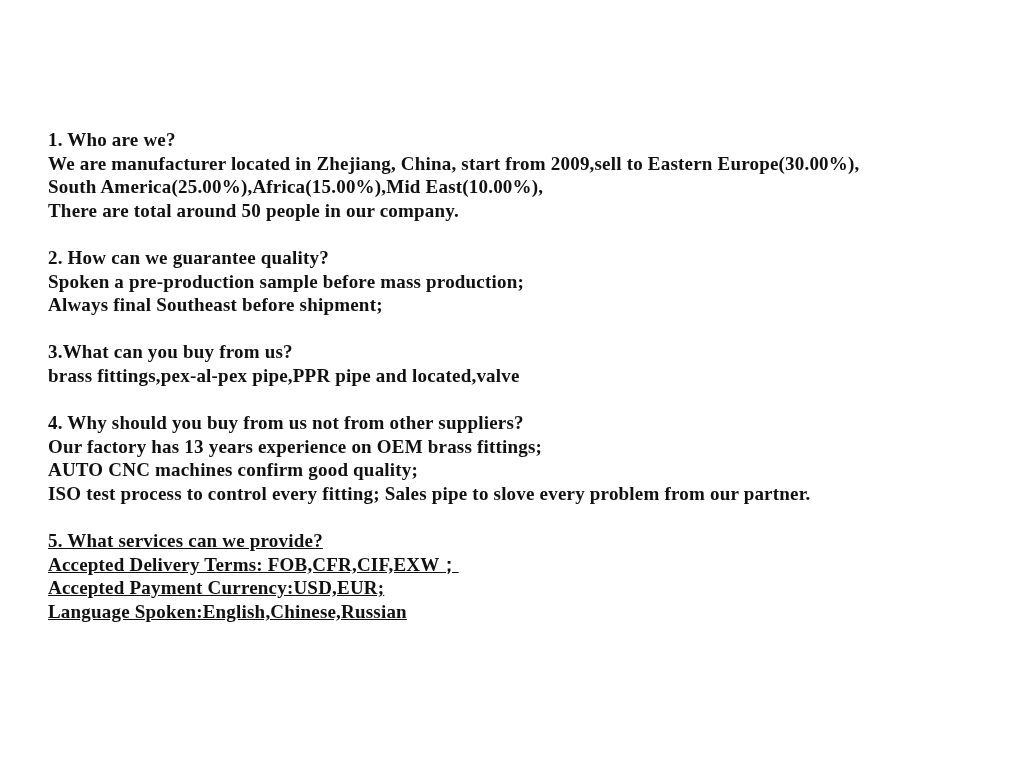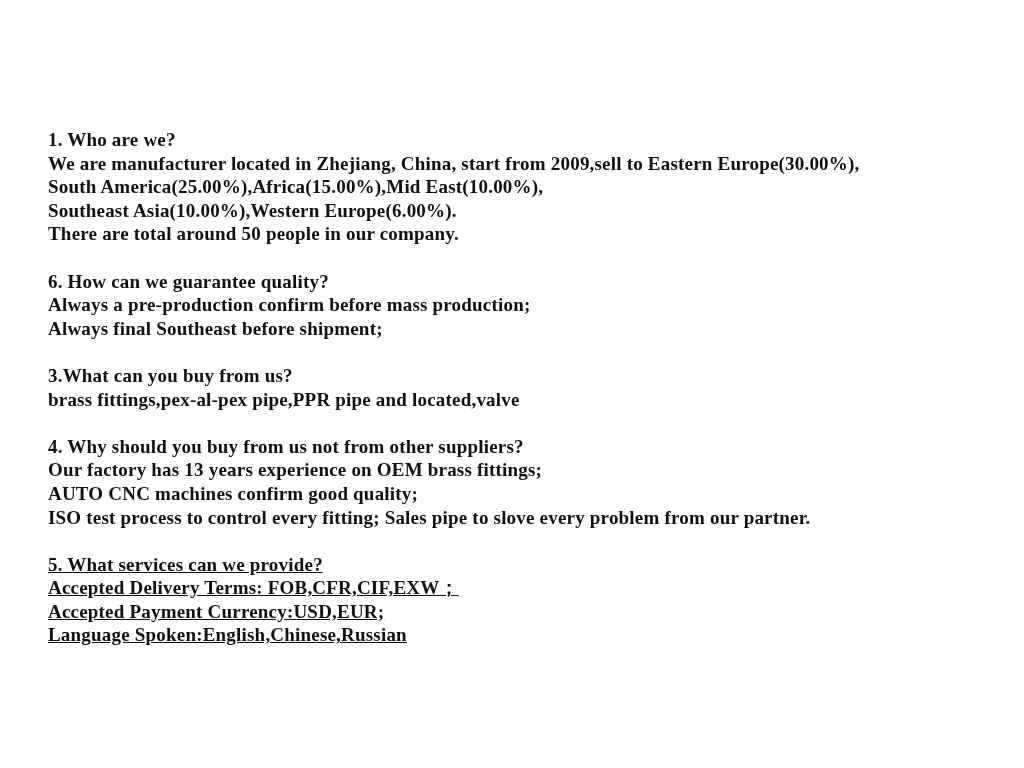--- a/index.html
+++ b/index.html
@@ -41,27 +41,26 @@
 </style>
 </head>
 <body>
 
 <div class="doc">
 
   <div class="faq-section">
     <p class="q">1. Who are we?</p>
     <p class="a">We are manufacturer located in Zhejiang, China, start from 2009,sell to Eastern Europe(30.00%),</p>
     <p class="a">South America(25.00%),Africa(15.00%),Mid East(10.00%),</p>
-    <p class="a">Southeast Asia(10.00%),Western Europe(6.00%).</p>
     <p class="a">There are total around 50 people in our company.</p>
   </div>
 
   <div class="faq-section">
-    <p class="q">6. How can we guarantee quality?</p>
-    <p class="a">Always a pre-production confirm before mass production;</p>
+    <p class="q">2. How can we guarantee quality?</p>
+    <p class="a">Spoken a pre-production sample before mass production;</p>
     <p class="a">Always final Southeast before shipment;</p>
   </div>
 
   <div class="faq-section">
     <p class="q">3.What can you buy from us?</p>
     <p class="a">brass fittings,pex-al-pex pipe,PPR pipe and located,valve</p>
   </div>
 
   <div class="faq-section">
     <p class="q">4. Why should you buy from us not from other suppliers?</p>

